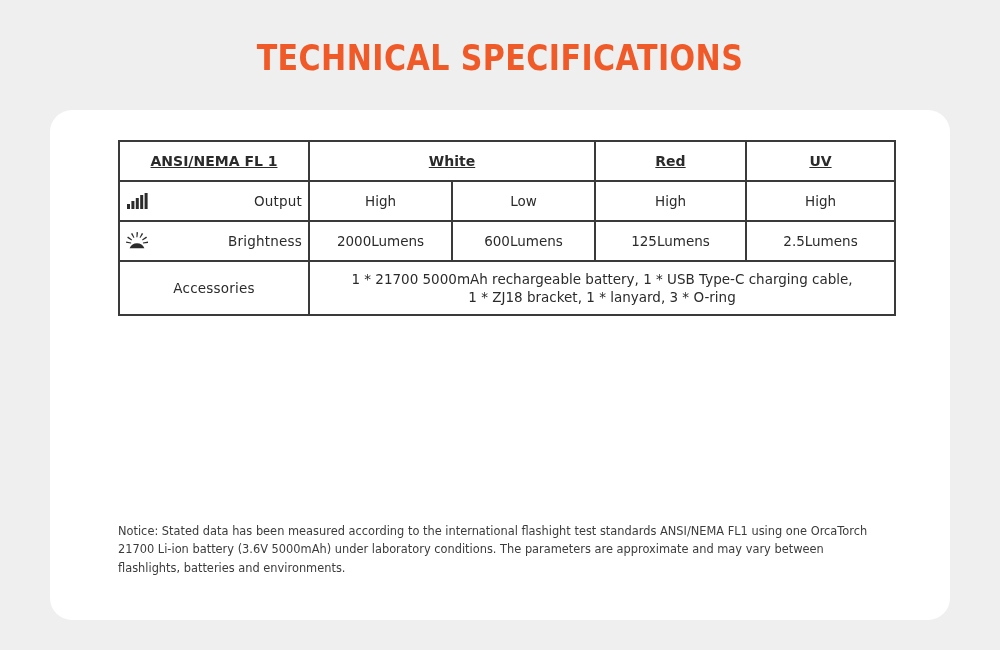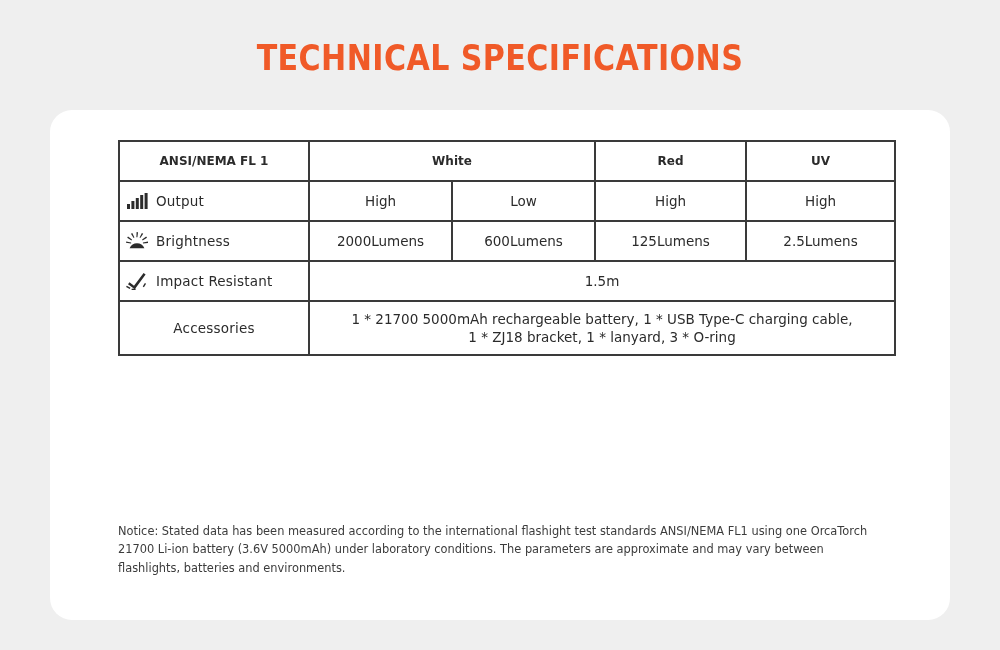--- a/index.html
+++ b/index.html
@@ -56,39 +56,40 @@
     font-size: 13.5px;
     color: #2b2b2b;
     text-align: center;
     padding: 0;
     height: 38px;
     font-weight: normal;
     line-height: 1.35;
   }
   .spec-table th {
     font-weight: bold;
-    font-size: 12px;
+    font-size: 14px;
+    text-decoration: underline;
   }
   .col-label { width: 190px; }
   .col-wh { width: 143px; }
   .col-red { width: 151px; }
   .col-uv { width: 149px; }
   .label-cell {
     position: relative;
     text-align: center;
   }
   .label-inner {
     display: flex;
     align-items: center;
     justify-content: center;
     gap: 8px;
     padding: 0 6px;
   }
   .label-inner.with-icon {
-    justify-content: flex-start;
+    justify-content: space-between;
   }
   .icon {
     display: inline-flex;
     align-items: center;
     justify-content: center;
     width: 22px;
     height: 20px;
     flex: 0 0 22px;
   }
   .icon svg { display: block; }
@@ -181,38 +182,20 @@
               <span class="label-text">Brightness</span>
             </div>
           </td>
           <td>2000Lumens</td>
           <td>600Lumens</td>
           <td>125Lumens</td>
           <td>2.5Lumens</td>
         </tr>
 
 
-        <tr>
-          <td class="label-cell">
-            <div class="label-inner with-icon">
-              <span class="icon">
-                <svg width="22" height="19" viewBox="0 0 22 19">
-                  <g fill="#2b2b2b">
-                    <polygon points="3.5,10.2 8.0,13.8 17.6,1.0 19.6,2.6 8.8,17.2 2.0,12.2"></polygon>
-                    <rect x="0.2" y="14.6" width="4.2" height="1.5" transform="rotate(28 2.3 15.3)"></rect>
-                    <rect x="5.6" y="16.6" width="4.0" height="1.4" transform="rotate(-2 7.6 17.3)"></rect>
-                    <rect x="16.4" y="12.4" width="4.0" height="1.4" transform="rotate(-58 18.4 13.1)"></rect>
-                  </g>
-                </svg>
-              </span>
-              <span class="label-text">Impact Resistant</span>
-            </div>
-          </td>
-          <td colspan="4">1.5m</td>
-        </tr>
 
 
 
 
         <tr class="tall-row">
           <td class="label-cell">
             <div class="label-inner">
               <span class="label-text">Accessories</span>
             </div>
           </td>

